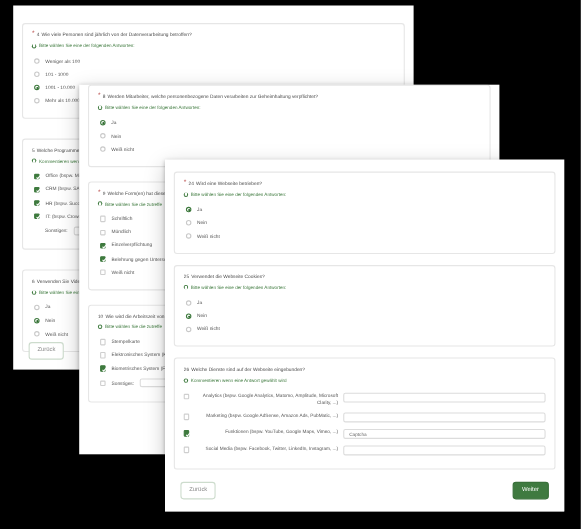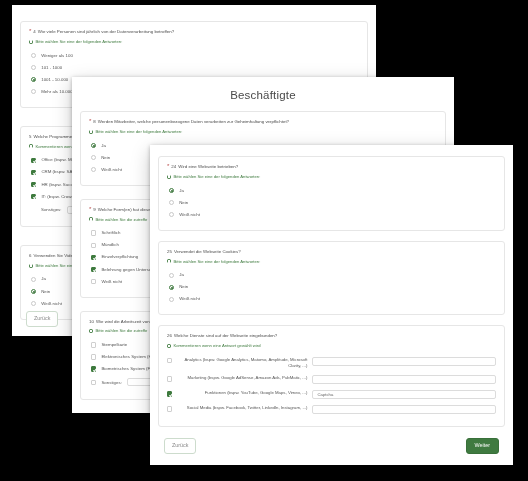--- a/index.html
+++ b/index.html
@@ -204,21 +204,20 @@
       </div>
 
       <div class="footer-left">
         <button class="btn-back">Zurück</button>
       </div>
     </div>
   </div>
 
   <div class="panel" id="panel2">
     <div class="panel-inner">
-      <div class="page-title">Beschäftigte</div>
 
       <div class="qcard">
         <div class="qtitle">
           <span class="req">*</span>
           <span>8</span>
           <span>Werden Mitarbeiter, welche personenbezogene Daten verarbeiten zur Geheimhaltung verpflichtet?</span>
         </div>
         <div class="qhint">
           <span class="hint-dot"></span>
           <span>Bitte wählen Sie eine der folgenden Antworten:</span>

